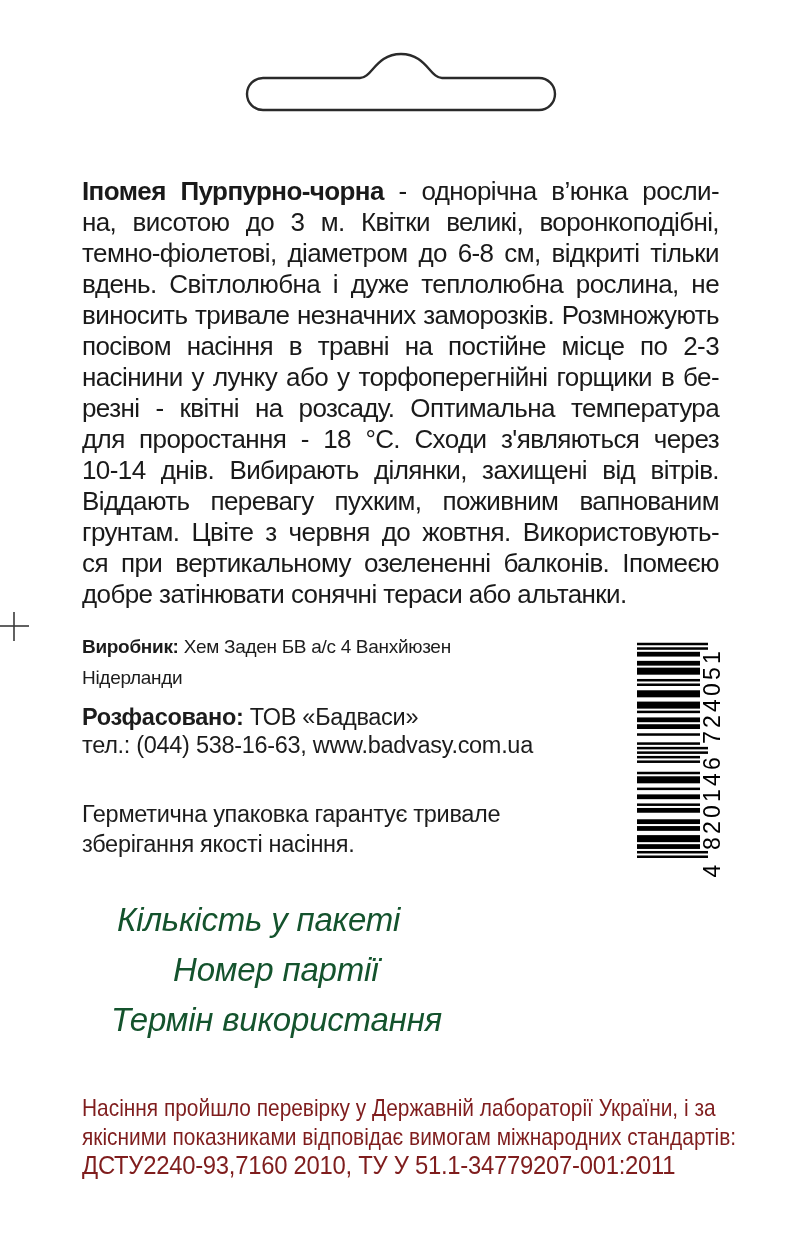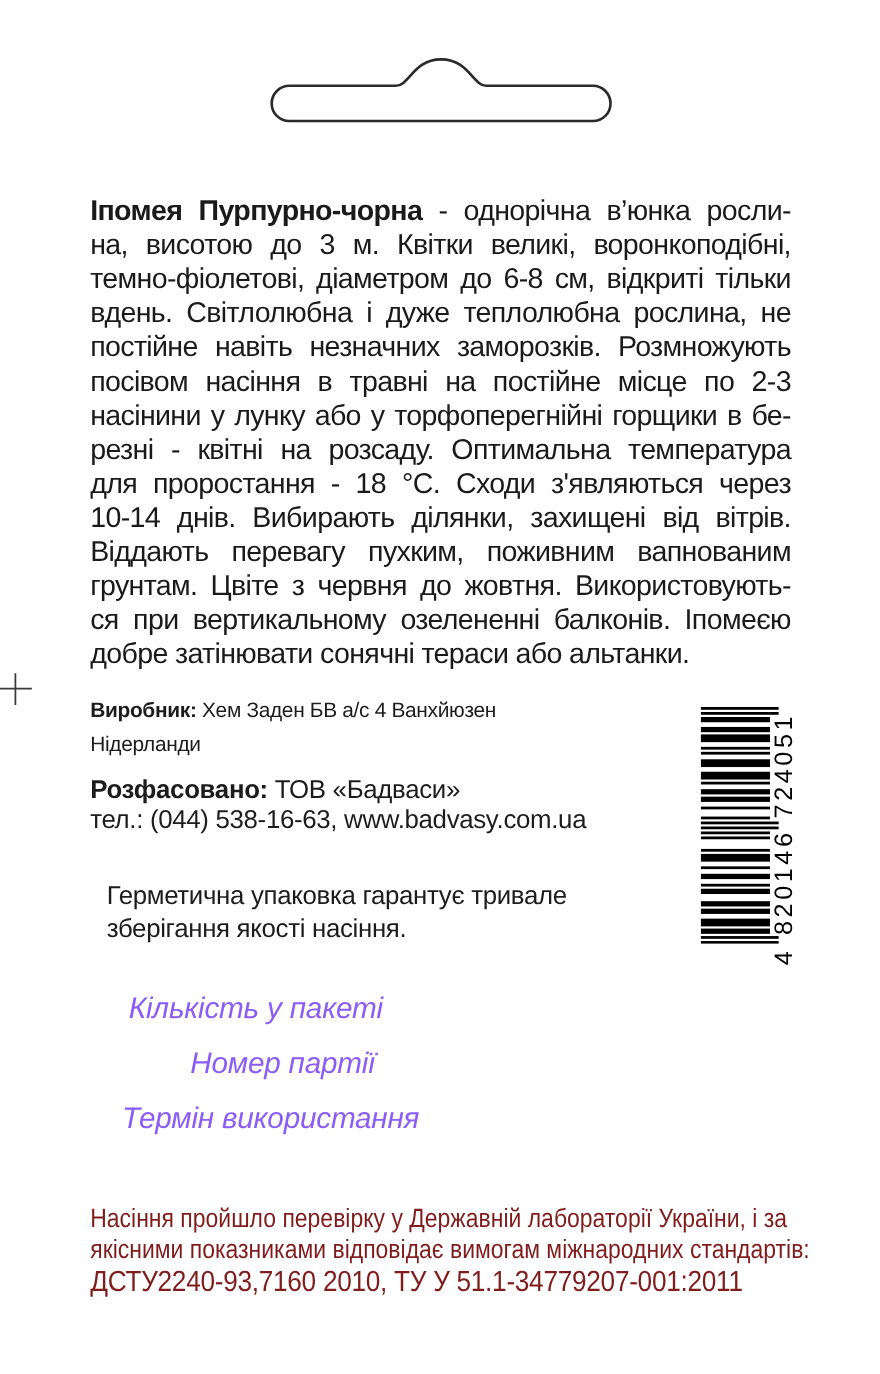--- a/index.html
+++ b/index.html
@@ -26,25 +26,25 @@
   .jline { text-align:justify; text-align-last:justify; white-space:normal; }
   .jline-last { text-align:left; text-align-last:left; }
   .b { font-weight:bold; }
 
   
   .producer { position:absolute; left:82px; top:631px; width:600px;
     font-size:19px; line-height:31px; letter-spacing:-0.3px; }
   .packer { position:absolute; left:82px; top:703px; width:620px;
     font-size:23.5px; line-height:28px; letter-spacing:-0.3px; }
   .guarantee { position:absolute; left:82px; top:799px; width:560px;
-    font-size:23.5px; line-height:30px; letter-spacing:-0.3px;margin-left:15px; }
+    font-size:23.5px; line-height:30px; letter-spacing:-0.3px; }
 
   
-  .field-label { position:absolute; font-size:27px; font-style:italic;
-    letter-spacing:-0.2px; color:#8b5cf6; white-space:nowrap;text-align:center; }
+  .field-label { position:absolute; font-size:33px; font-style:italic;
+    letter-spacing:-0.2px; color:#14532d; white-space:nowrap;text-align:center; }
   .field-qty  { left:117px; top:901px; }
   .field-lot  { left:173px; top:951px; }
   .field-term { left:83px;  top:1001px;margin-left:28px; }
 
   
   .certification { position:absolute; left:82px; top:1094px; width:700px;
     font-size:24px; line-height:28.5px; color:#7f1d1d; }
   .cond { transform:scaleX(0.87); transform-origin:0 50%; white-space:nowrap; }
   .cond-lg { font-size:26.5px; transform:scaleX(0.9); transform-origin:0 50%;
     white-space:nowrap; letter-spacing:-0.3px; }
@@ -78,21 +78,21 @@
 <svg class="regmark" width="34" height="34" viewBox="0 0 34 34">
   <line x1="0" y1="16" x2="29" y2="16" stroke="#3a3a3a" stroke-width="1.6"></line>
   <line x1="14" y1="2" x2="14" y2="31" stroke="#3a3a3a" stroke-width="1.6"></line>
 </svg>
 
 <div class="description">
   <div class="jline"><span class="b">Іпомея Пурпурно-чорна</span><span> - однорічна в’юнка росли-</span></div>
   <div class="jline">на, висотою до 3 м. Квітки великі, воронкоподібні,</div>
   <div class="jline">темно-фіолетові, діаметром до 6-8 см, відкриті тільки</div>
   <div class="jline">вдень. Світлолюбна і дуже теплолюбна рослина, не</div>
-  <div class="jline">постійне навіть незначних заморозків. Розмножують</div>
+  <div class="jline">виносить тривале незначних заморозків. Розмножують</div>
   <div class="jline">посівом насіння в травні на постійне місце по 2-3</div>
   <div class="jline">насінини у лунку або у торфоперегнійні горщики в бе-</div>
   <div class="jline">резні - квітні на розсаду. Оптимальна температура</div>
   <div class="jline">для проростання - 18 °С. Сходи з'являються через</div>
   <div class="jline">10-14 днів. Вибирають ділянки, захищені від вітрів.</div>
   <div class="jline">Віддають перевагу пухким, поживним вапнованим</div>
   <div class="jline">грунтам. Цвіте з червня до жовтня. Використовують-</div>
   <div class="jline">ся при вертикальному озелененні балконів. Іпомеєю</div>
   <div class="jline jline-last">добре затінювати сонячні тераси або альтанки.</div>
 </div>

